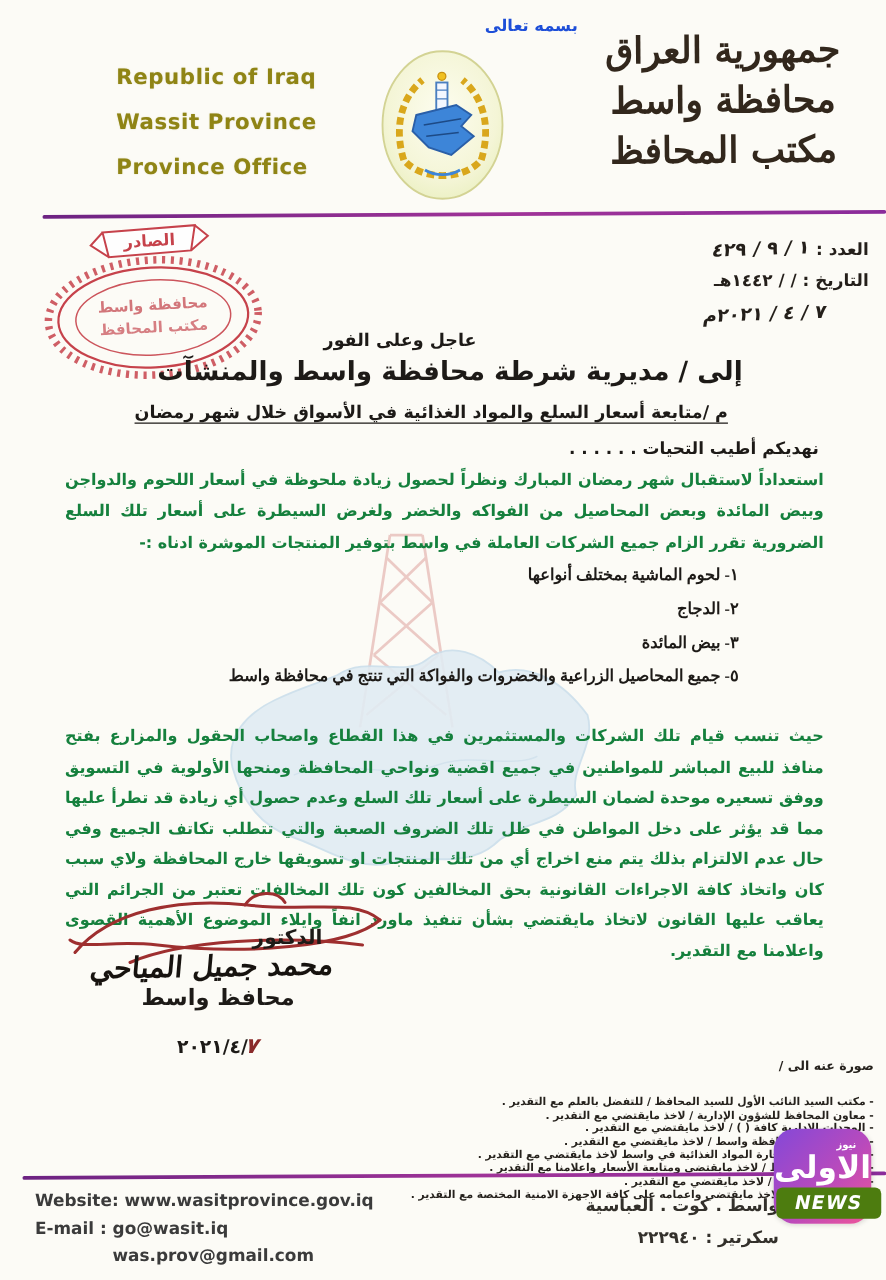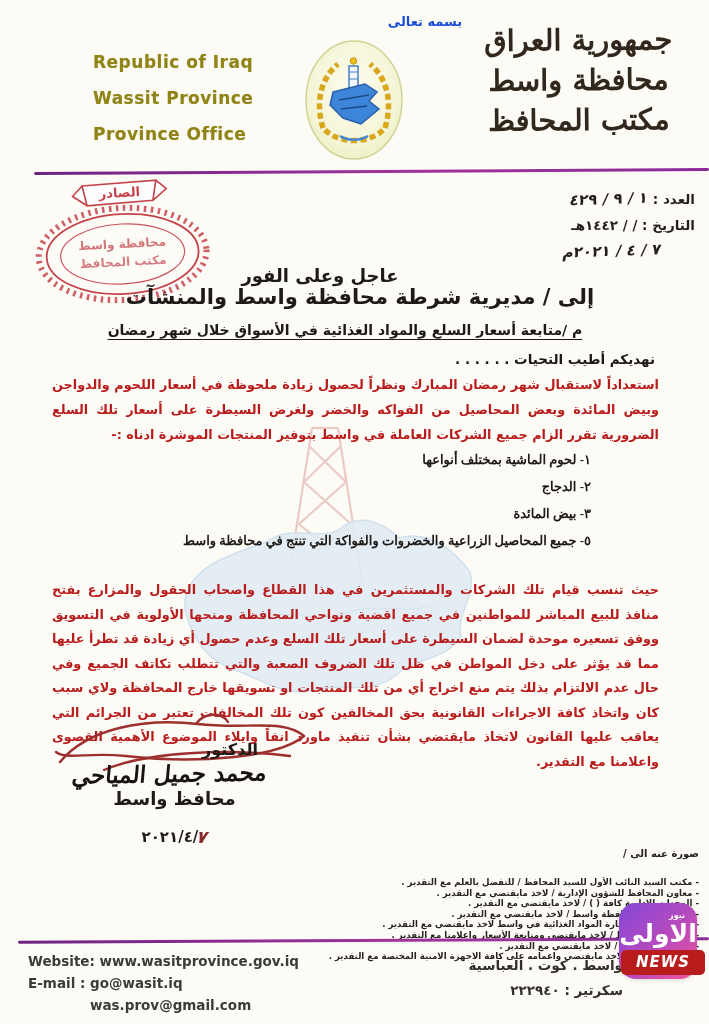--- a/index.html
+++ b/index.html
@@ -28,28 +28,28 @@
   .ref{right:14px;top:190px;width:250px;direction:rtl;font-size:13.5px;font-weight:700;color:#241f1a;}
   .ref-row{margin-bottom:9px;}
   .hand{display:inline-block;transform:skewX(-10deg) rotate(-2deg);font-size:15px;letter-spacing:2px;}
   .ref-greg{margin-right:34px;}
 
   
   .stamp{left:33px;top:180px;transform:rotate(-3deg);opacity:.92;}
 
   
   .urgency{left:120px;top:265px;width:400px;text-align:center;direction:rtl;
-    font-size:18px;font-weight:700;}
+    font-size:14px;font-weight:700;}
   .to-line{left:90px;top:285px;width:540px;text-align:center;direction:rtl;
     font-size:21px;font-weight:800;letter-spacing:.2px;}
   .subject{left:60px;top:322px;width:570px;text-align:center;direction:rtl;
     font-size:14px;font-weight:800;text-decoration:underline;text-underline-offset:4px;}
   .greeting{right:54px;top:351px;direction:rtl;font-size:13.5px;font-weight:700;}
   .para{right:50px;left:52px;direction:rtl;text-align:justify;text-justify:inter-word;
-    font-size:12.8px;font-weight:700;color:#b91c1c;}
+    font-size:12.8px;font-weight:700;color:#15803d;}
   .para-1{top:372px;line-height:25px;}
   .para-2{top:578px;line-height:24.5px;}
   .goods-list{right:118px;top:446px;width:480px;direction:rtl;font-size:13px;font-weight:700;}
   .goods-list .li{line-height:27px;font-family:Liberation Serif, serif;}
 
   
   .watermark{left:175px;top:420px;opacity:.5;}
 
   
   .sig-scrawl{left:46px;top:710px;}
@@ -77,21 +77,21 @@
     font-size:13.5px;font-weight:700;color:#33302b;line-height:25px;}
 
   
   .news-logo{right:12px;top:903px;width:78px;height:76px;border-radius:17px;
     background:linear-gradient(135deg,#8448d8 0%,#b94abc 55%,#f05598 100%);
     box-shadow:0 1px 4px rgba(0,0,0,.15);}
   .news-logo .ar-big{position:absolute;left:0;right:0;top:18px;text-align:center;
     color:#fff;font-size:25px;font-weight:800;direction:rtl;line-height:26px;}
   .news-logo .ar-small{position:absolute;right:12px;top:8px;color:#fff;
     font-size:8px;font-weight:700;direction:rtl;}
-  .news-banner{right:4px;top:950px;width:84px;height:25px;background:#b91c1c;
+  .news-banner{right:4px;top:950px;width:84px;height:25px;background:#4d7c0f;
     border-radius:5px;color:#fff;font-size:15px;font-weight:800;font-style:italic;
     text-align:center;line-height:25px;letter-spacing:1px;z-index:5;}
 </style>
 </head>
 <body>
 
 <div class="page">
 
   <svg class="abs watermark" width="305" height="285" viewBox="0 0 305 285">
     <g stroke="#dc9a96" stroke-width="2.2" fill="none">

